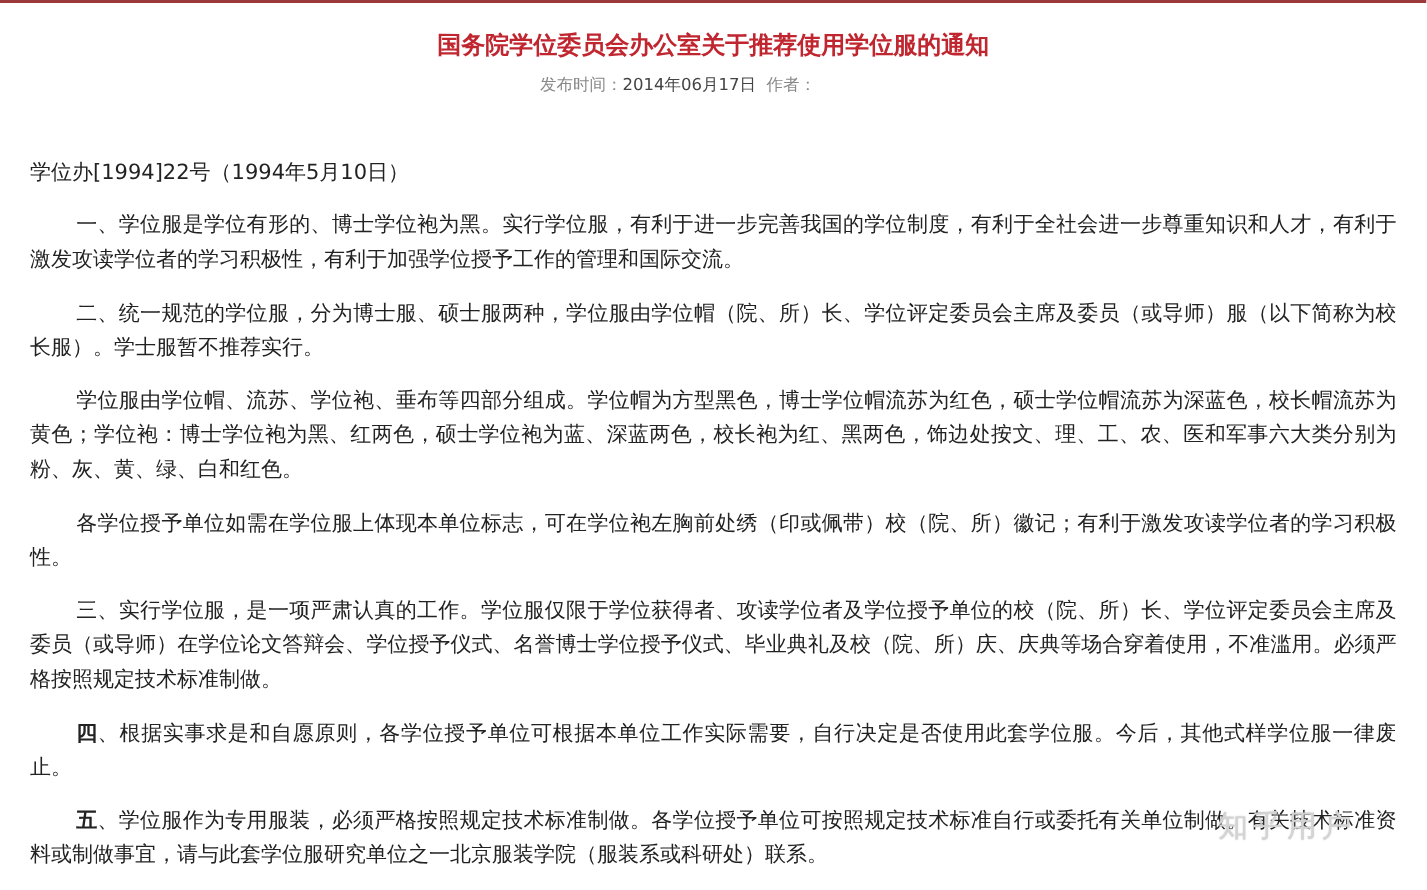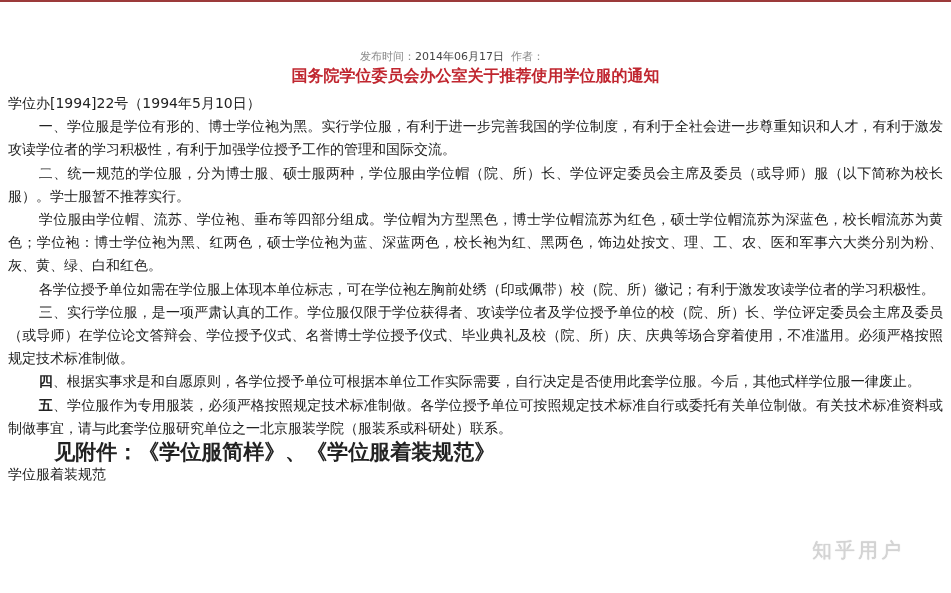--- a/index.html
+++ b/index.html
@@ -1,24 +1,24 @@
 <!DOCTYPE html>
 <html><head>
 <meta charset="utf-8">
 <style>
   html, body { margin:0; padding:0; background:#ffffff; }
   body { width:951px; height:593px; overflow:hidden; position:relative;
          font-family:"DejaVu Sans", sans-serif; color:#222; }
   .top-rule { position:absolute; left:0; top:0; width:951px; height:2px; background:#9c3a3a; }
   .title { position:absolute; left:0; top:20px; width:951px; text-align:center;
-           color:#c0262f; font-size:16px; font-weight:bold; font-family:"DejaVu Serif", serif; letter-spacing:0px;margin-top:46px; }
+           color:#c0262f; font-size:16px; font-weight:bold; font-family:"DejaVu Serif", serif; letter-spacing:0px; }
   .meta { position:absolute; left:0; top:49px; width:904px; text-align:center; font-size:11px; color:#888; }
   .meta .date { color:#444; }
   .content { position:absolute; left:8px; top:92px; width:935px; font-size:14px; line-height:23.2px; color:#222; }
-  .content p { margin:0; text-indent:2.2em; text-align:justify; }
+  .content p { margin:12px; text-indent:2.2em; text-align:justify; }
   .docno { text-align:right; padding-right:350px; text-indent:0 !important; }
   .bold-lead { font-weight:bold; }
   .attach { font-weight:bold; font-family:"DejaVu Serif", serif; font-size:21px; }
   .subtitle { text-align:center; text-indent:0 !important; }
   .watermark { position:absolute; left:812px; top:537px; font-size:20px; color:#d4d4d4;
                letter-spacing:3px; text-shadow:0 0 1px #bbb; }
 </style>
 </head>
 <body>
 

